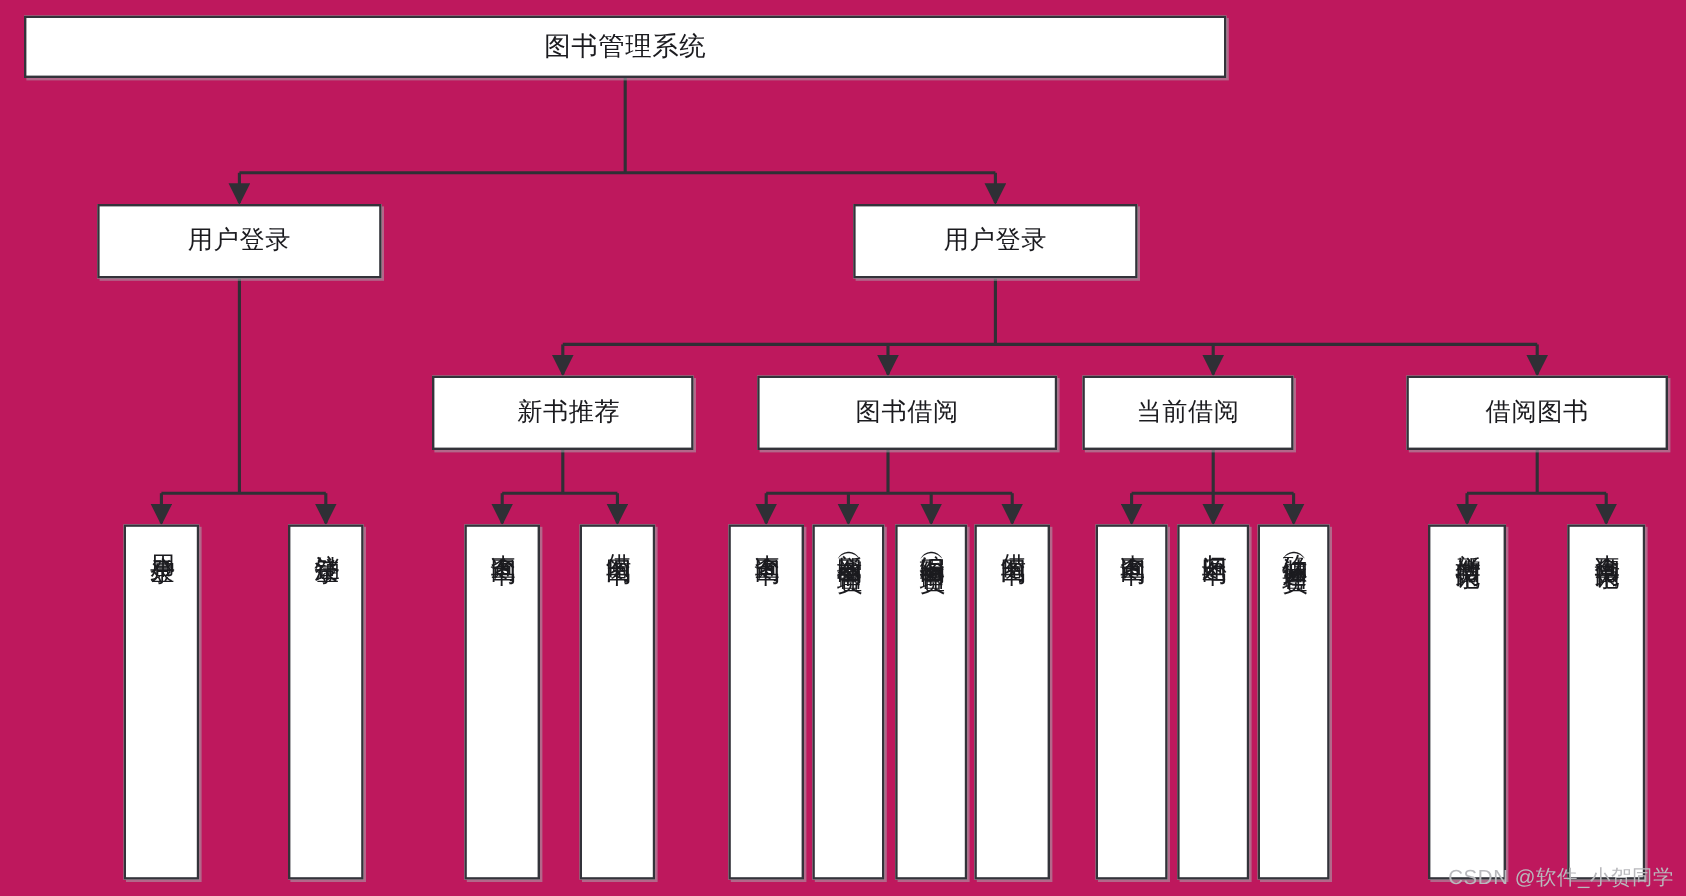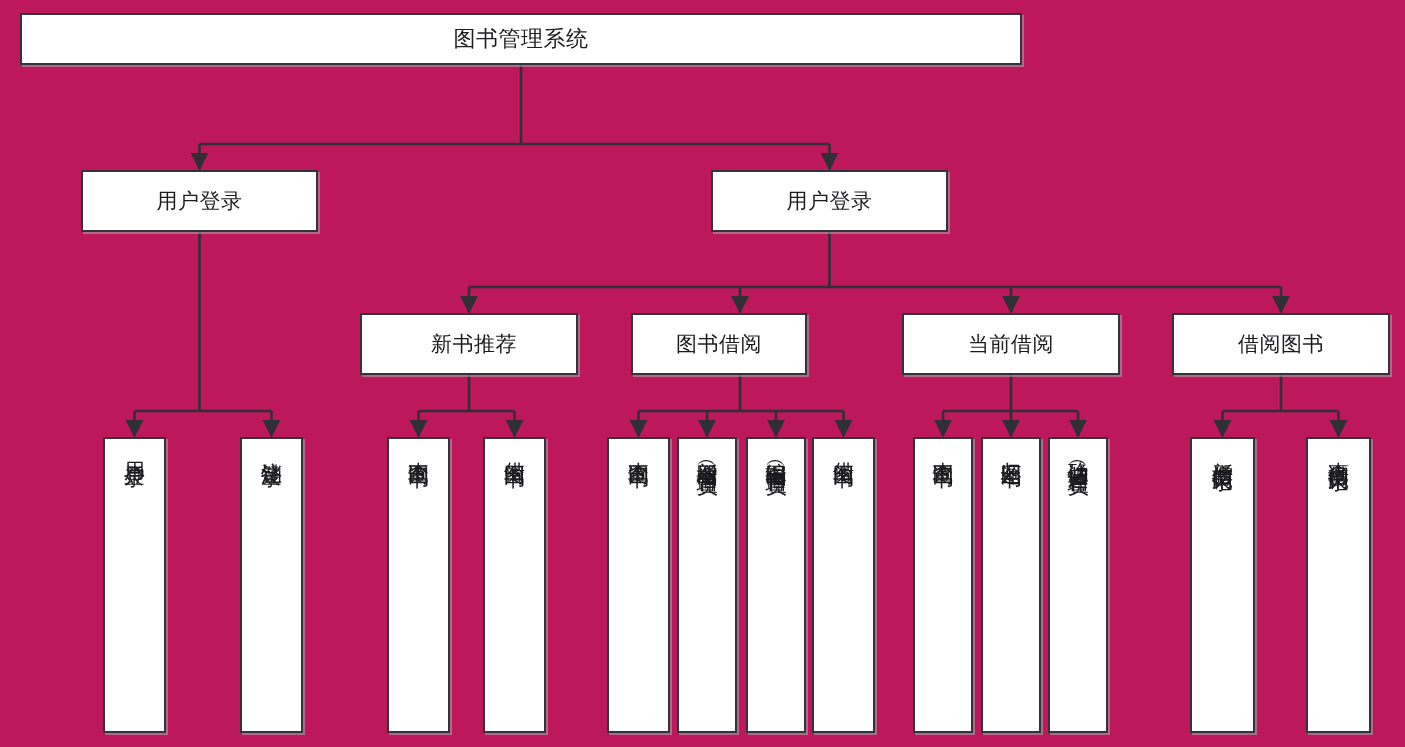--- a/index.html
+++ b/index.html
@@ -128,24 +128,24 @@
       </div>
       <div class="node horiz" style="left: 81px; top: 170px; width: 237px; height: 62px;">
         <span class="label">用户登录</span>
       </div>
       <div class="node horiz" style="left: 711px; top: 170px; width: 237px; height: 62px;">
         <span class="label">用户登录</span>
       </div>
       <div class="node horiz" style="left: 360px; top: 313px; width: 218px; height: 62px; padding-left: 10px;">
         <span class="label">新书推荐</span>
       </div>
-      <div class="node horiz" style="left: 631px; top: 313px; width: 176px; height: 62px;">
+      <div class="node horiz" style="left: 631px; top: 313px; width: 250px; height: 62px;">
         <span class="label">图书借阅</span>
       </div>
-      <div class="node horiz" style="left: 902px; top: 313px; width: 218px; height: 62px;">
+      <div class="node horiz" style="left: 902px; top: 313px; width: 176px; height: 62px;">
         <span class="label">当前借阅</span>
       </div>
       <div class="node horiz" style="left: 1172px; top: 313px; width: 218px; height: 62px;">
         <span class="label">借阅图书</span>
       </div>
       <div class="node vert" style="left: 103px; top: 437px; width: 63px; height: 296px;">
         <span class="label">用户登录</span>
       </div>
       <div class="node vert" style="left: 240px; top: 437px; width: 63px; height: 296px;">
         <span class="label">注销登录</span>
@@ -178,13 +178,14 @@
         <span class="label">确认归还（管理员）</span>
       </div>
       <div class="node vert" style="left: 1190px; top: 437px; width: 65px; height: 296px;">
         <span class="label">新增借阅记录</span>
       </div>
       <div class="node vert" style="left: 1306px; top: 437px; width: 65px; height: 296px;">
         <span class="label">查询借阅记录</span>
       </div>
     </div>
 
+  <div class="watermark">CSDN @软件_小贺同学</div>
 </div>
 
 </body></html>

